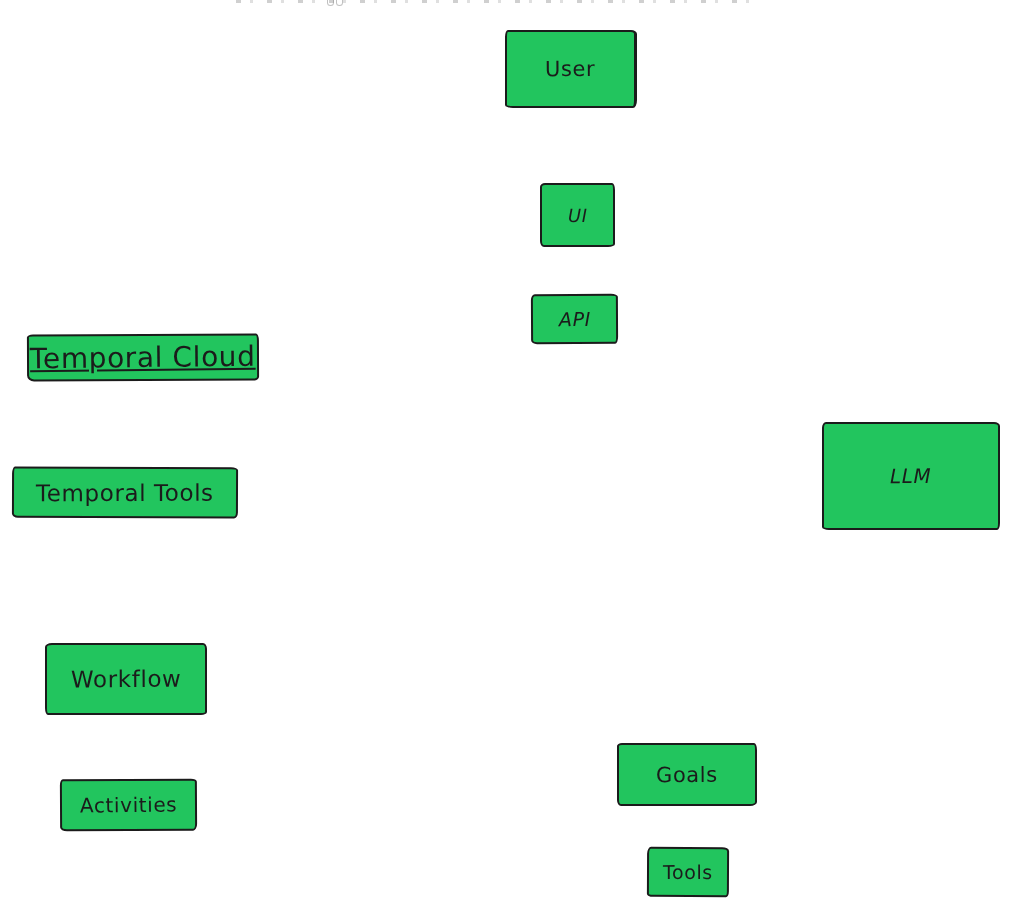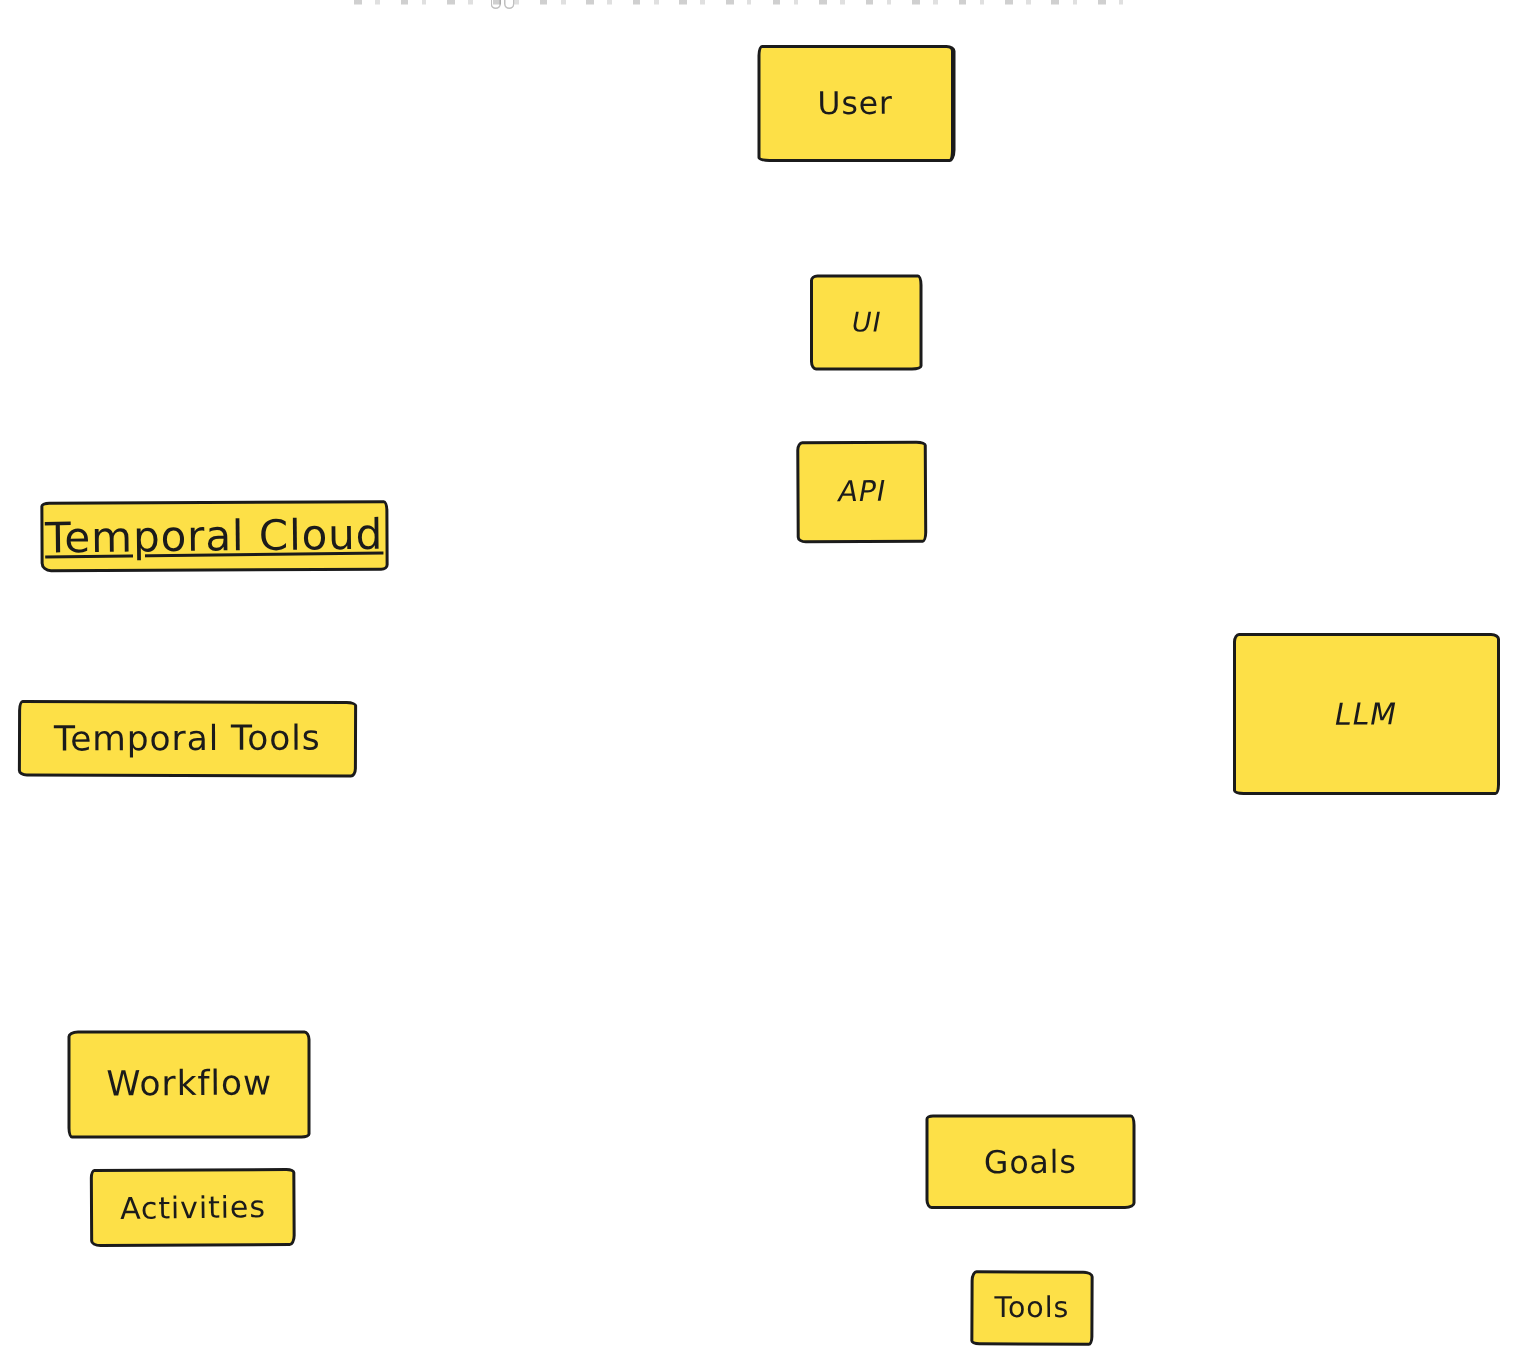--- a/index.html
+++ b/index.html
@@ -45,49 +45,49 @@
     height: 6px;
     border: 1.5px solid rgba(140,140,140,0.55);
     border-top: none;
     border-radius: 0 0 5px 5px;
     box-sizing: border-box;
   }
 
   
   .node {
     position: absolute;
-    background: #fde047;
+    background: #22c55e;
     border: 2.4px solid #1b1b1b;
     box-sizing: border-box;
     display: flex;
     align-items: center;
     justify-content: center;
     color: #1b1b1b;
     letter-spacing: 0.6px;
   }
   .node .lbl {
     white-space: nowrap;
     transform: rotate(-0.4deg);
   }
 
   
   .n-user            { left: 505px; top:  30px; width: 132px; height: 78px;  font-size: 21px;
                        border-radius: 3px 6px 4px 8px / 7px 4px 8px 3px; border-right-width: 3.2px; }
   .n-ui              { left: 540px; top: 183px; width:  75px; height: 64px;  font-size: 18px; font-style: italic;
                        border-radius: 5px 3px 7px 4px / 4px 7px 3px 6px; }
-  .n-api             { left: 531px; top: 294px; width:  87px; height: 68px;  font-size: 19px; font-style: italic;
+  .n-api             { left: 531px; top: 294px; width:  87px; height: 50px;  font-size: 19px; font-style: italic;
                        border-radius: 4px 7px 3px 6px / 6px 3px 7px 4px; transform: rotate(-0.3deg); }
   .n-temporal-cloud  { left:  27px; top: 334px; width: 232px; height: 47px;  font-size: 28px;
                        border-radius: 6px 3px 5px 7px / 3px 7px 4px 6px; transform: rotate(-0.25deg); text-decoration: underline; }
   .n-temporal-worker { left:  12px; top: 467px; width: 226px; height: 51px;  font-size: 23px;
                        border-radius: 3px 7px 4px 6px / 7px 3px 6px 4px; transform: rotate(0.2deg); }
   .n-llm             { left: 822px; top: 422px; width: 178px; height: 108px; font-size: 20px; font-style: italic;
                        border-radius: 4px 6px 3px 7px / 6px 4px 7px 3px; align-items: center; }
   .n-workflow        { left:  45px; top: 643px; width: 162px; height: 72px;  font-size: 23px;
-                       border-radius: 7px 4px 6px 3px / 4px 6px 3px 7px; margin-top: 44px; }
+                       border-radius: 7px 4px 6px 3px / 4px 6px 3px 7px; }
   .n-activities      { left:  60px; top: 779px; width: 137px; height: 52px;  font-size: 20px;
                        border-radius: 3px 6px 4px 7px / 6px 3px 7px 4px; transform: rotate(-0.3deg); }
   .n-goals           { left: 617px; top: 743px; width: 140px; height: 63px;  font-size: 21px;
                        border-radius: 5px 3px 7px 4px / 3px 7px 4px 6px; }
   .n-tools           { left: 635px; top: 847px; width:  82px; height: 50px;  font-size: 19px;
                        border-radius: 4px 7px 3px 6px / 7px 4px 6px 3px; transform: rotate(0.25deg); margin-left: 12px; }
 </style>
 </head>
 <body>
 

